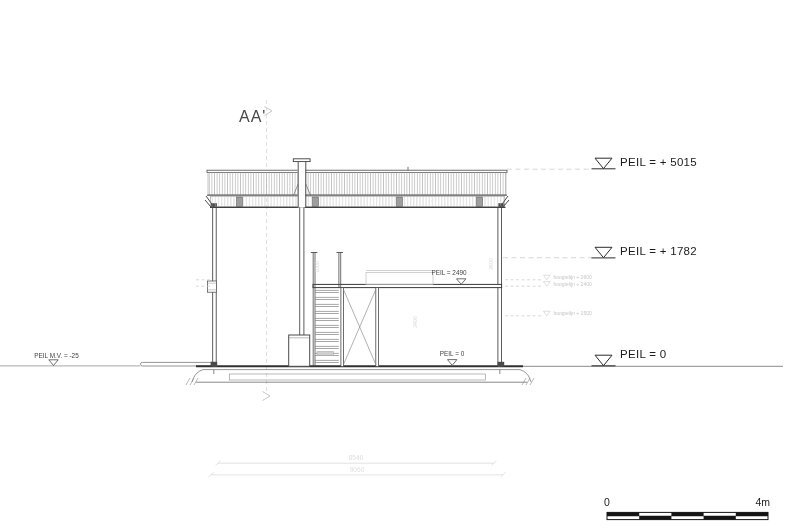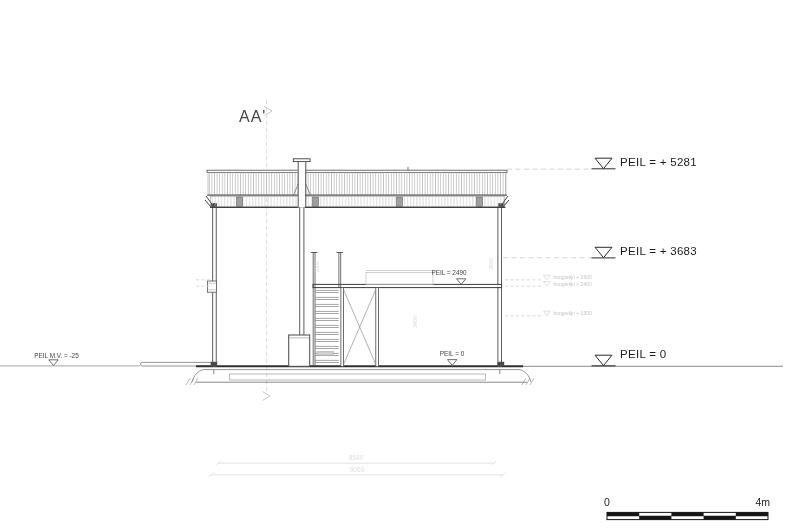--- a/index.html
+++ b/index.html
@@ -188,22 +188,22 @@
       <rect x="607" y="512.4" width="32.2" height="3.6" fill="#151515"></rect>
       <rect x="671.4" y="512.4" width="32.2" height="3.6" fill="#151515"></rect>
       <rect x="735.8" y="512.4" width="32.2" height="3.6" fill="#151515"></rect>
       <rect x="639.2" y="516" width="32.2" height="3.6" fill="#151515"></rect>
       <rect x="703.6" y="516" width="32.2" height="3.6" fill="#151515"></rect>
     </g>
   </svg>
 
   <span class="txt section-title" style="left:239px;top:109px;">AA'</span>
 
-  <span class="txt marker-lbl" style="left:620px;top:157px;">PEIL = + 5281</span>
-  <span class="txt marker-lbl" style="left:620px;top:246px;">PEIL = + 3683</span>
+  <span class="txt marker-lbl" style="left:620px;top:157px;">PEIL = + 5015</span>
+  <span class="txt marker-lbl" style="left:620px;top:246px;">PEIL = + 1782</span>
   <span class="txt marker-lbl" style="left:620px;top:348.5px;">PEIL = 0</span>
 
   <span class="txt small-lbl" style="left:56.5px;top:355.5px;">PEIL M.V. = -25</span>
   <span class="txt small-lbl" style="left:449px;top:272.5px;">PEIL = 2490</span>
   <span class="txt small-lbl" style="left:452px;top:354.3px;">PEIL = 0</span>
 
   <span class="txt hoogte-lbl" style="left:553.5px;top:275.3px;">hoogtelijn + 2600</span>
   <span class="txt hoogte-lbl" style="left:553.5px;top:281.7px;">hoogtelijn + 2400</span>
   <span class="txt hoogte-lbl" style="left:553.5px;top:311.3px;">hoogtelijn + 1500</span>
 

